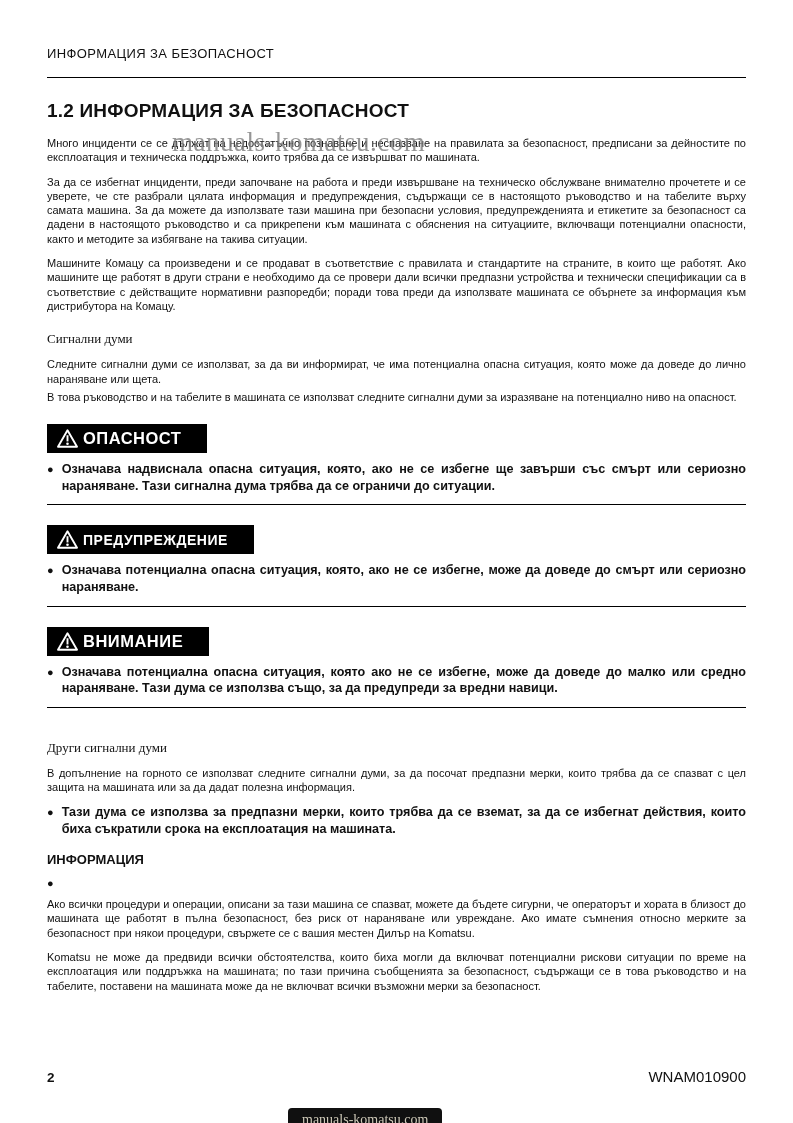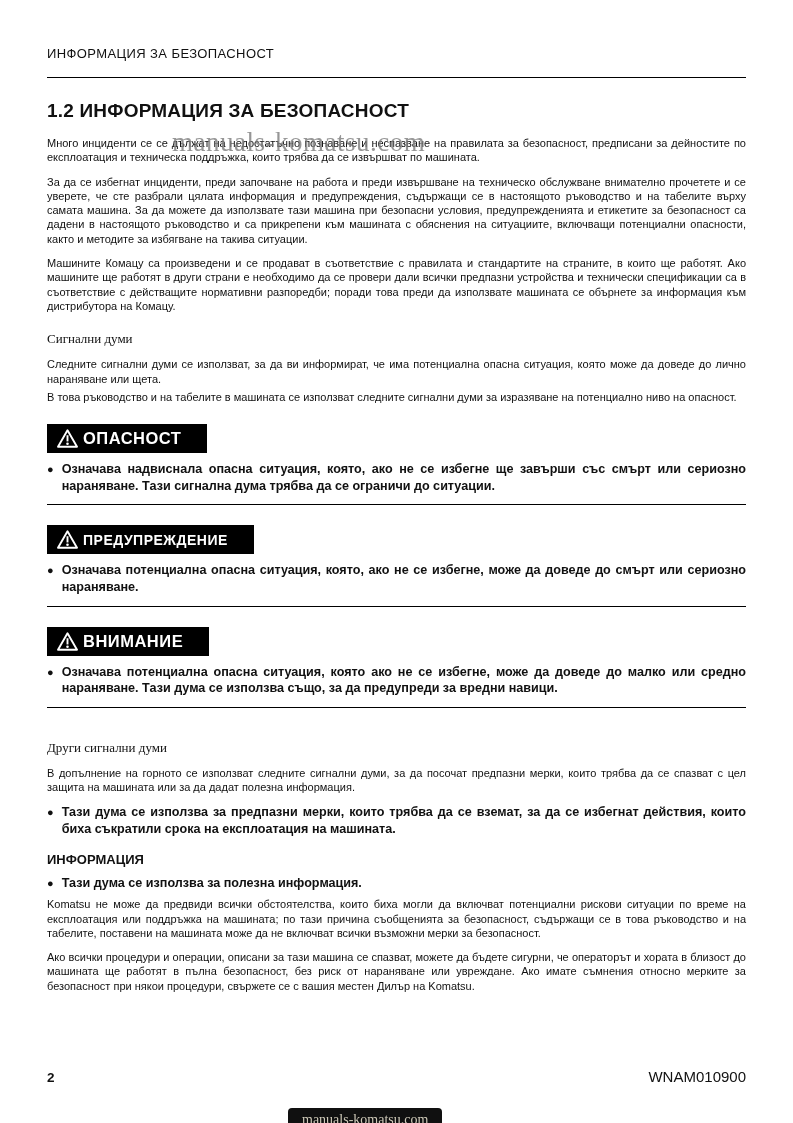--- a/index.html
+++ b/index.html
@@ -199,25 +199,24 @@
     <p class="para">В допълнение на горното се използват следните сигнални думи, за да посочат предпазни мерки, които трябва да се спазват с цел защита на машината или за да дадат полезна информация.</p>
 
     <div class="bullet-item">
       <span class="bullet-dot">●</span>
       <span class="bullet-text">Тази дума се използва за предпазни мерки, които трябва да се вземат, за да се избегнат действия, които биха съкратили срока на експлоатация на машината.</span>
     </div>
 
     <div class="mini-heading">ИНФОРМАЦИЯ</div>
     <div class="bullet-item">
       <span class="bullet-dot">●</span>
-      <span class="bullet-text">Тази дума се използва за полезна информация.</span>
-    </div>
-
+    </div>
+
+    <p class="para">Ако всички процедури и операции, описани за тази машина се спазват, можете да бъдете сигурни, че операторът и хората в близост до машината ще работят в пълна безопасност, без риск от нараняване или увреждане. Ако имате съмнения относно мерките за безопасност при някои процедури, свържете се с вашия местен Дилър на Komatsu.</p>
     <p class="para">Komatsu не може да предвиди всички обстоятелства, които биха могли да включват потенциални рискови ситуации по време на експлоатация или поддръжка на машината; по тази причина съобщенията за безопасност, съдържащи се в това ръководство и на табелите, поставени на машината може да не включват всички възможни мерки за безопасност.</p>
-    <p class="para">Ако всички процедури и операции, описани за тази машина се спазват, можете да бъдете сигурни, че операторът и хората в близост до машината ще работят в пълна безопасност, без риск от нараняване или увреждане. Ако имате съмнения относно мерките за безопасност при някои процедури, свържете се с вашия местен Дилър на Komatsu.</p>
 
   </div>
 
   <div class="footer">
     <span class="page-num">2</span>
     <span class="doc-code">WNAM010900</span>
   </div>
 
   <div class="watermark-badge">manuals-komatsu.com</div>
 

